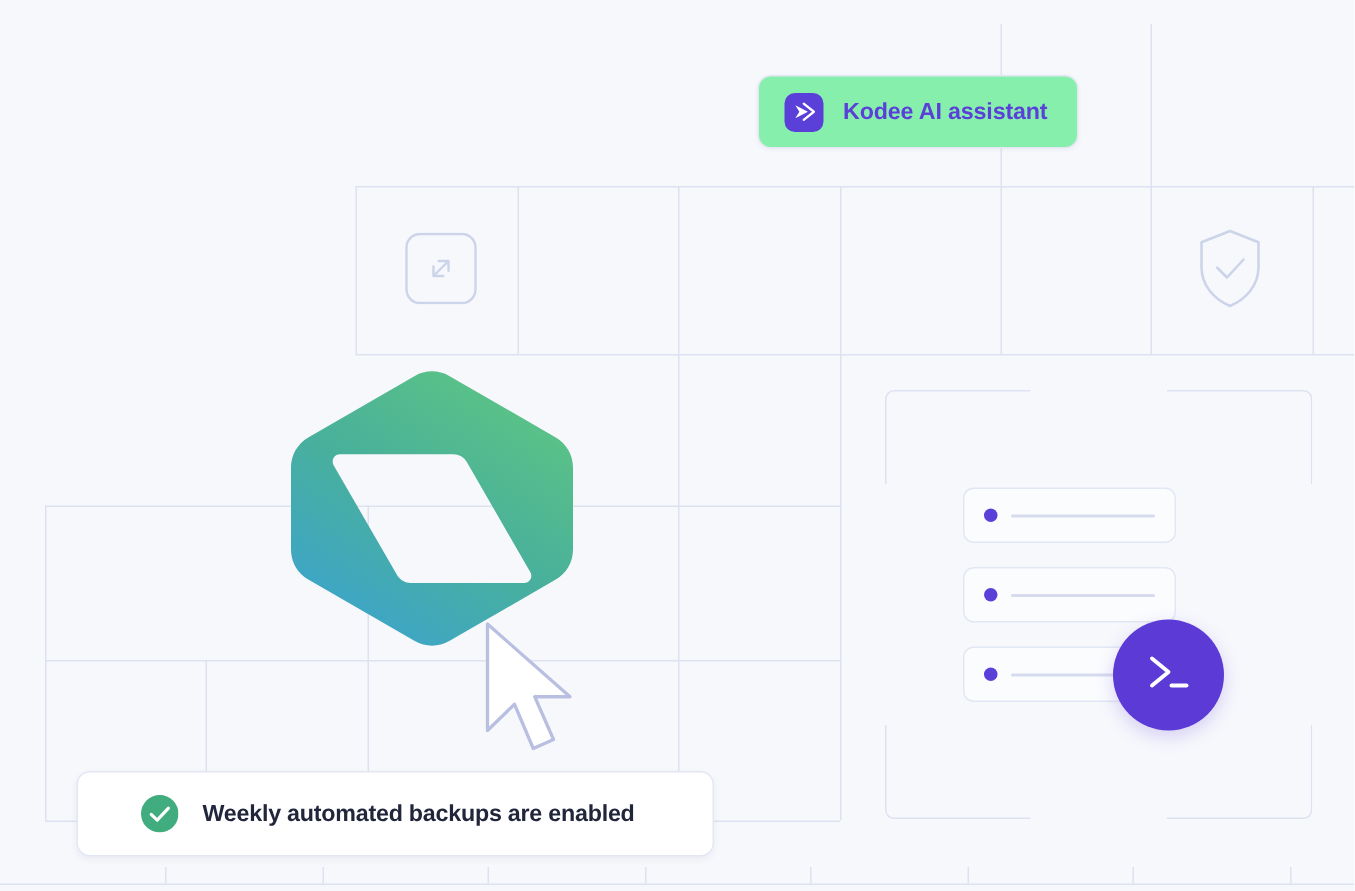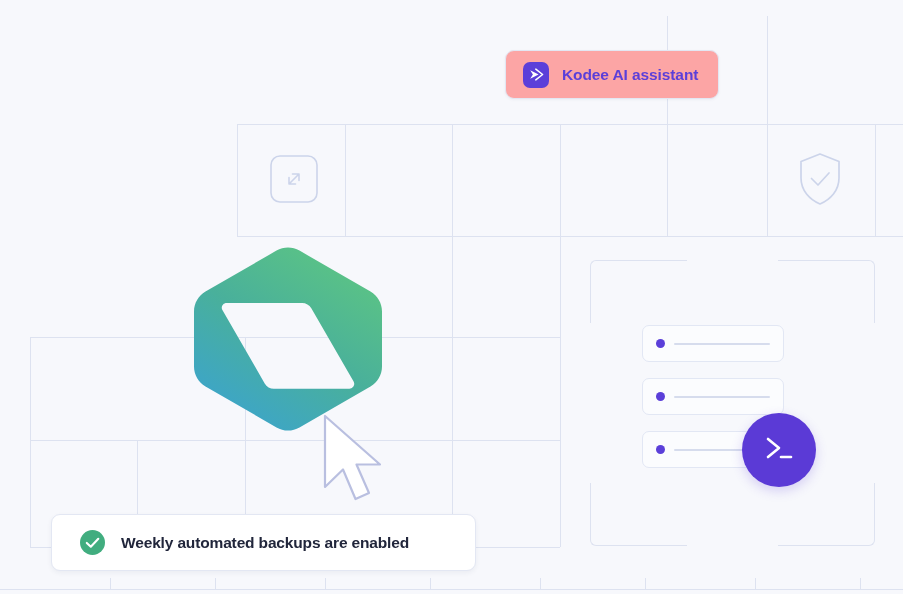--- a/index.html
+++ b/index.html
@@ -58,21 +58,21 @@
   
   .kodee-pill {
     position: absolute;
     left: 505px;
     top: 50px;
     height: 47px;
     display: flex;
     align-items: center;
     gap: 13px;
     padding: 0 20px 0 17px;
-    background: #fca5a5;
+    background: #86efac;
     border: 1px solid #e3e7f3;
     border-radius: 9px;
     box-shadow: 0 1px 3px rgba(40,50,90,0.05);
   }
   .kodee-badge {
     width: 26px;
     height: 26px;
     border-radius: 7px;
     background: #5b3fd9;
     display: flex;
@@ -91,21 +91,21 @@
   
   .toast {
     position: absolute;
     left: 51px;
     top: 514px;
     width: 425px;
     height: 57px;
     display: flex;
     align-items: center;
     gap: 16px;
-    padding-left: 28px;
+    padding-left: 42px;
     box-sizing: border-box;
     background: #ffffff;
     border: 1px solid #e3e7f3;
     border-radius: 9px;
     box-shadow: 0 2px 5px rgba(40,50,90,0.06);
   }
   .toast-check {
     width: 25px;
     height: 25px;
     flex: 0 0 auto;

